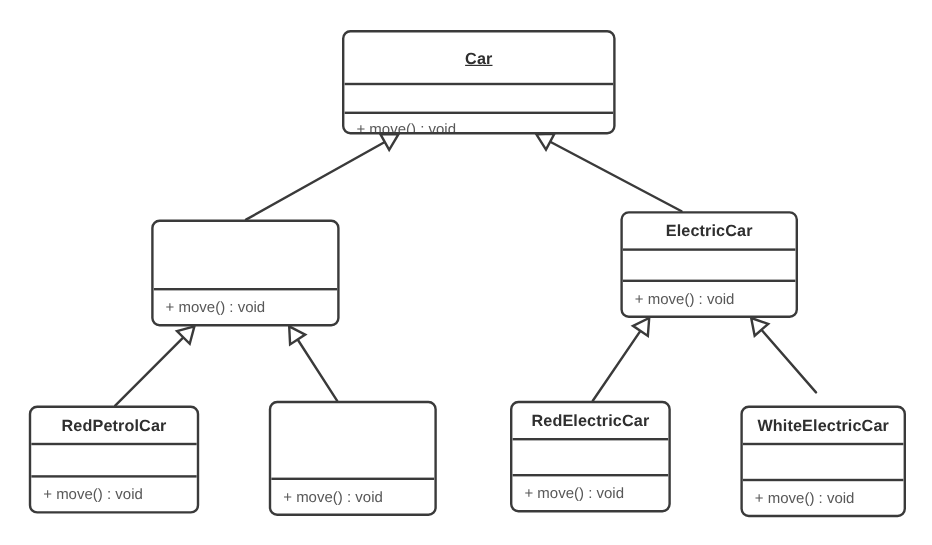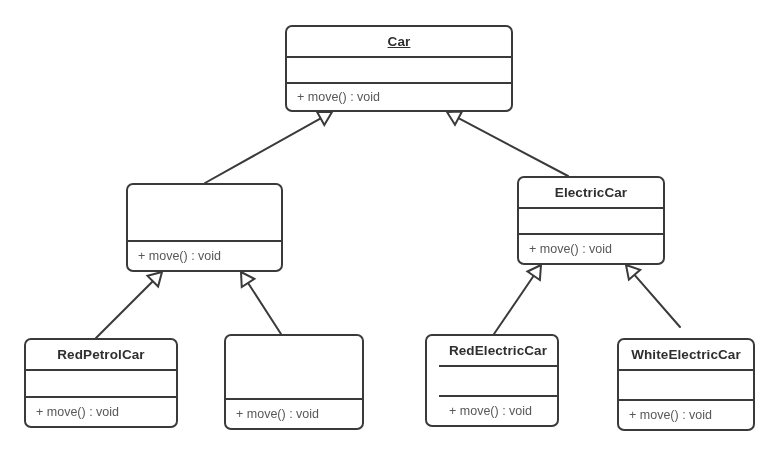--- a/index.html
+++ b/index.html
@@ -94,48 +94,48 @@
         <line x1="494" y1="334" x2="533.6814537589916" y2="275.74424873679965" stroke="#3a3a3a" stroke-width="2" stroke-linecap="round"></line>
         <polygon points="541,265 539.8800587994529,279.96648695276605 527.4828487185302,271.52201052083325" fill="#ffffff" stroke="#3a3a3a" stroke-width="2" stroke-linejoin="miter"></polygon>
       </g>
       <g>
         <line x1="680" y1="327" x2="634.5381496824547" y2="274.80306074652196" stroke="#3a3a3a" stroke-width="2" stroke-linecap="round"></line>
         <polygon points="626,265 640.193761651602,269.87720516049046 628.8825377133073,279.72891633255347" fill="#ffffff" stroke="#3a3a3a" stroke-width="2" stroke-linejoin="miter"></polygon>
       </g>
     </svg>
 
   <div class="uml-class" style="left:285px; top:25px; width:228px; height:87px;">
-    <div class="uml-name-row" style="height:31px;text-decoration:underline;">Car</div>
+    <div class="uml-name-row" style="height:44px;text-decoration:underline;">Car</div>
     <div class="uml-attr-row"></div>
     <div class="uml-method-row" style="height:26px;">+ move() : void</div>
   </div>
 
   <div class="uml-class" style="left:126px; top:183px; width:157px; height:89px;">
     <div class="uml-attr-row"></div>
     <div class="uml-method-row" style="height:28px;">+ move() : void</div>
   </div>
 
   <div class="uml-class" style="left:517px; top:176px; width:148px; height:89px;">
     <div class="uml-name-row" style="height:31px;">ElectricCar</div>
     <div class="uml-attr-row"></div>
     <div class="uml-method-row" style="height:28px;">+ move() : void</div>
   </div>
 
-  <div class="uml-class" style="left:24px; top:338px; width:154px; height:90px;">
+  <div class="uml-class" style="left:24px; top:338px; width:142px; height:90px;">
     <div class="uml-name-row" style="height:31px;">RedPetrolCar</div>
     <div class="uml-attr-row"></div>
     <div class="uml-method-row" style="height:28px;">+ move() : void</div>
   </div>
 
   <div class="uml-class" style="left:224px; top:334px; width:140px; height:96px;">
     <div class="uml-attr-row"></div>
     <div class="uml-method-row" style="height:28px;">+ move() : void</div>
   </div>
 
-  <div class="uml-class" style="left:425px; top:334px; width:134px; height:93px;padding-left:12px;">
+  <div class="uml-class" style="left:425px; top:334px; width:134px; height:93px;">
     <div class="uml-name-row" style="height:31px;">RedElectricCar</div>
     <div class="uml-attr-row"></div>
     <div class="uml-method-row" style="height:28px;">+ move() : void</div>
   </div>
 
   <div class="uml-class" style="left:617px; top:338px; width:138px; height:93px;">
     <div class="uml-name-row" style="height:31px;">WhiteElectricCar</div>
     <div class="uml-attr-row"></div>
     <div class="uml-method-row" style="height:28px;">+ move() : void</div>
   </div>

